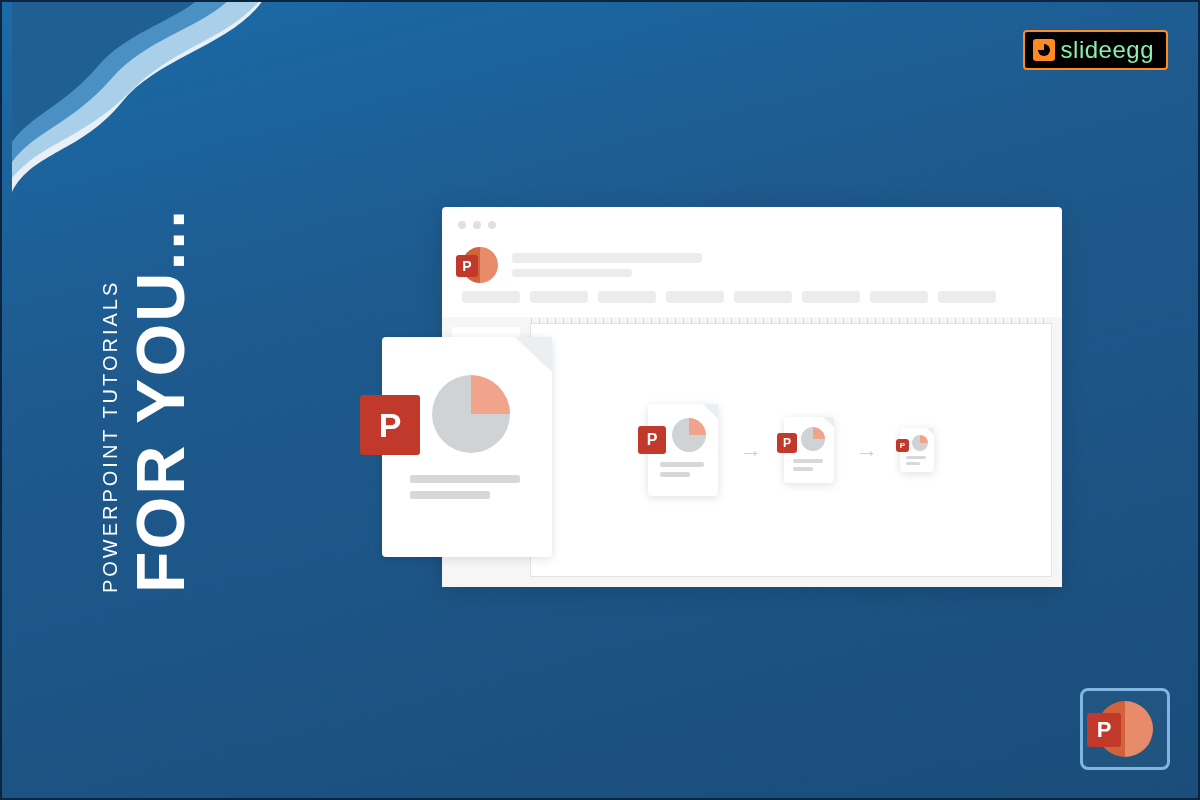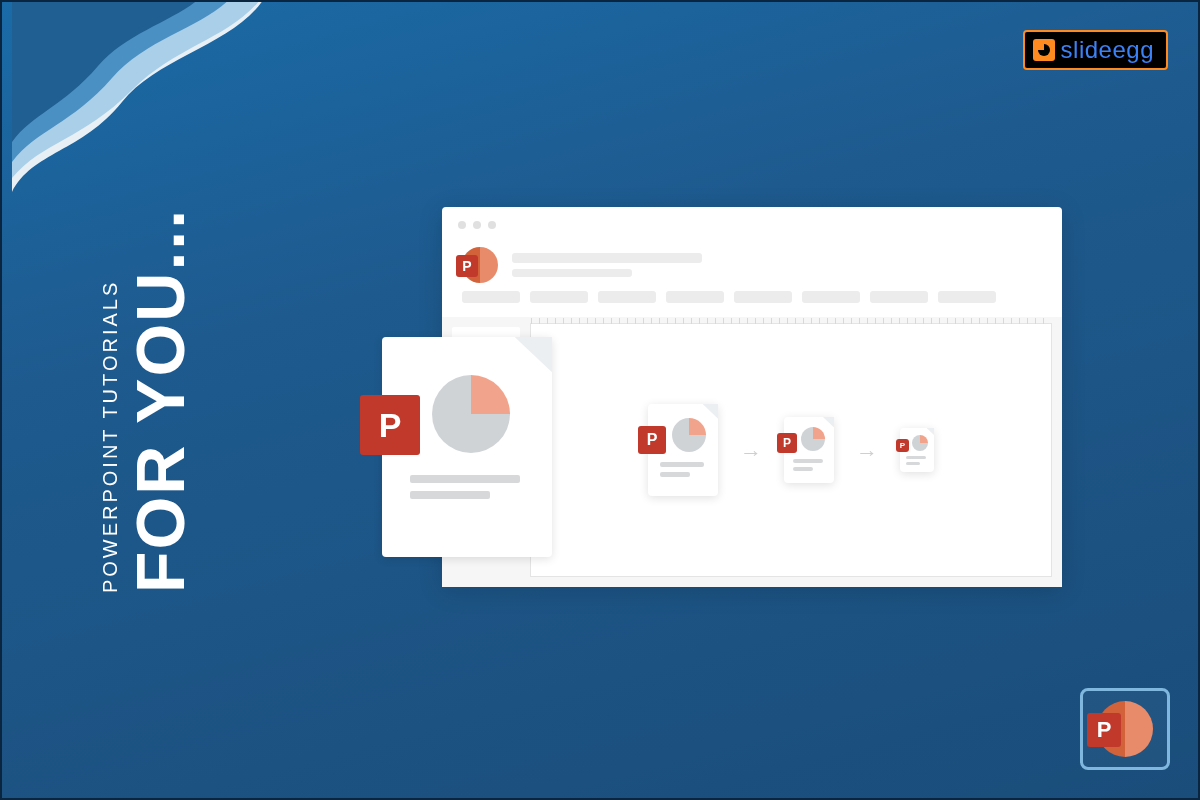--- a/index.html
+++ b/index.html
@@ -85,21 +85,21 @@
     align-items:center;
     justify-content:center;
   }
   .logo-icon::before{
     content:"";
     width:12px; height:12px;
     border-radius:50%;
     background: conic-gradient(#000 0 270deg, transparent 270deg 360deg);
   }
   .logo-text {
-    color: #3b82f6;
+    color: #86efac;
     font-size: 24px;
     font-weight: 400;
     letter-spacing: 0.5px;
   }
 
   
   .illustration {
     position: absolute;
     left: 380px;
     top: 205px;

